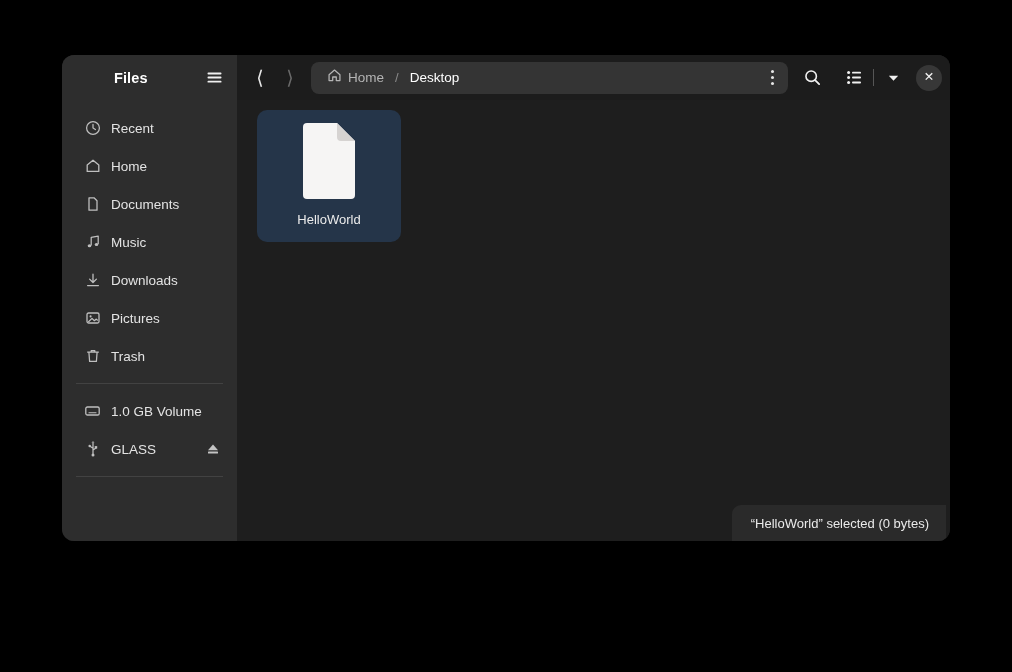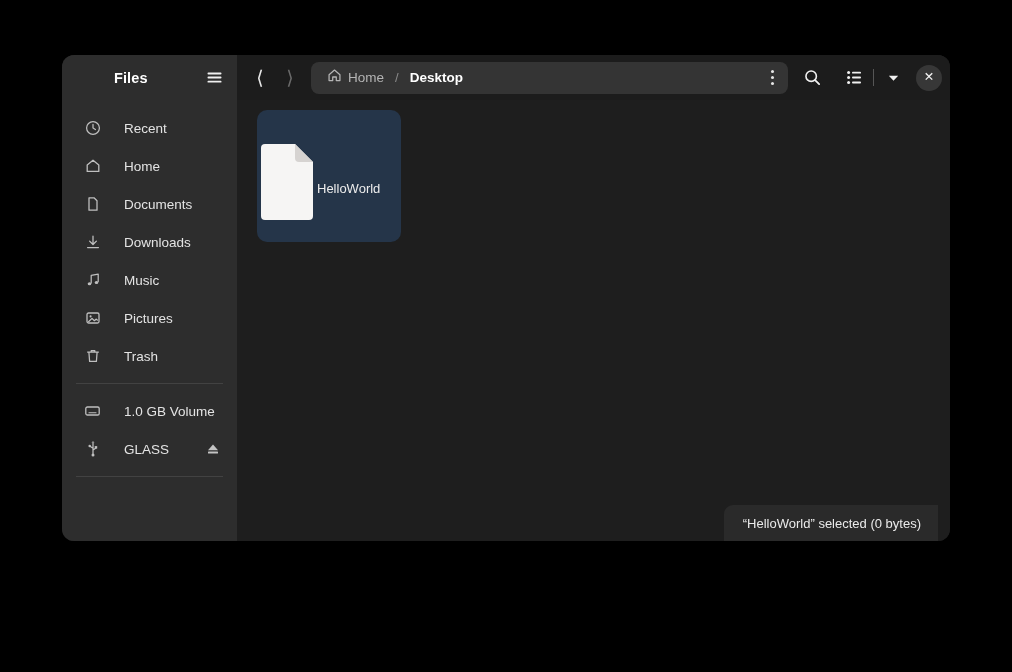--- a/index.html
+++ b/index.html
@@ -101,21 +101,21 @@
     gap: 6px;
     padding: 2px 4px;
     border-radius: 5px;
   }
   .crumb-label {
     font-size: 13.5px;
     color: #b4b4b4;
   }
   .crumb.current .crumb-label {
     color: #ffffff;
-    font-weight: bold;
+    font-weight: normal;
   }
   .crumb-sep {
     color: #8a8a8a;
     font-size: 13px;
     margin: 0 7px;
   }
 
   .pathmenu {
     margin-left: auto;
     width: 28px;
@@ -182,21 +182,21 @@
     overflow: hidden;
     position: relative;
   }
 
   .side-item {
     height: 38px;
     display: flex;
     align-items: center;
     padding: 0 10px 0 16px;
     box-sizing: border-box;
-    gap: 23px;
+    gap: 10px;
     border-radius: 7px;
     margin: 0 6px;
   }
   .side-label {
     color: #e3e3e3;
     font-size: 13.5px;
     white-space: nowrap;
   }
   .side-icon {
     width: 17px;
@@ -230,40 +230,41 @@
     padding: 10px 0 0 20px;
     box-sizing: border-box;
   }
 
   .file-item {
     width: 144px;
     height: 132px;
     border-radius: 10px;
     background: #253549;
     display: flex;
+    flex-direction: column;
     align-items: center;
     padding-top: 12px;
     box-sizing: border-box;
   }
 
   .doc-icon {
     width: 60px;
     height: 78px;
     position: relative;
   }
   .file-name {
     margin-top: 12px;
     color: #ececec;
     font-size: 13px;
     white-space: nowrap;
   }
 
   .statusbar {
     position: absolute;
-    right: 12px;
+    right: 4px;
     bottom: 0;
     background: #2a2a2a;
     border-top-left-radius: 9px;
     padding: 9px 17px 9px 19px;
     box-sizing: border-box;
   }
   .status-text {
     color: #eaeaea;
     font-size: 13px;
     white-space: nowrap;
@@ -380,35 +381,35 @@
           <svg width="16" height="16" viewBox="0 0 16 16">
             <path d="M4 1.8h5l3 3v9.4H4Z" fill="none" stroke="#bfbfbf" stroke-width="1.3" stroke-linejoin="round"></path>
           </svg>
         </span>
         <span class="side-label">Documents</span>
       </div>
 
       <div class="side-item">
         <span class="side-icon">
           <svg width="16" height="16" viewBox="0 0 16 16">
-            <path d="M8 2.2v8M4.6 7.1 8 10.5l3.4-3.4M2.6 13.6h10.8" fill="none" stroke="#bfbfbf" stroke-width="1.3" stroke-linecap="round" stroke-linejoin="round"></path>
-          </svg>
-        </span>
-        <span class="side-label">Downloads</span>
-      </div>
-
-      <div class="side-item">
-        <span class="side-icon">
-          <svg width="16" height="16" viewBox="0 0 16 16">
             <path d="M6.2 11.4V3.4l7-1.3v8" fill="none" stroke="#bfbfbf" stroke-width="1.25" stroke-linejoin="round"></path>
             <ellipse cx="4.5" cy="11.8" rx="1.8" ry="1.5" fill="#bfbfbf"></ellipse>
             <ellipse cx="11.5" cy="10.4" rx="1.8" ry="1.5" fill="#bfbfbf"></ellipse>
           </svg>
         </span>
         <span class="side-label">Music</span>
+      </div>
+
+      <div class="side-item">
+        <span class="side-icon">
+          <svg width="16" height="16" viewBox="0 0 16 16">
+            <path d="M8 2.2v8M4.6 7.1 8 10.5l3.4-3.4M2.6 13.6h10.8" fill="none" stroke="#bfbfbf" stroke-width="1.3" stroke-linecap="round" stroke-linejoin="round"></path>
+          </svg>
+        </span>
+        <span class="side-label">Downloads</span>
       </div>
 
       <div class="side-item">
         <span class="side-icon">
           <svg width="16" height="16" viewBox="0 0 16 16">
             <rect x="2" y="3" width="12" height="10" rx="1.5" fill="none" stroke="#bfbfbf" stroke-width="1.3"></rect>
             <circle cx="5.6" cy="6.4" r="1.05" fill="#bfbfbf"></circle>
             <path d="M3.3 12 7 8.4l2.4 2.3 1.9-1.6 1.4 1.4" fill="none" stroke="#bfbfbf" stroke-width="1.25" stroke-linejoin="round"></path>
           </svg>
         </span>

